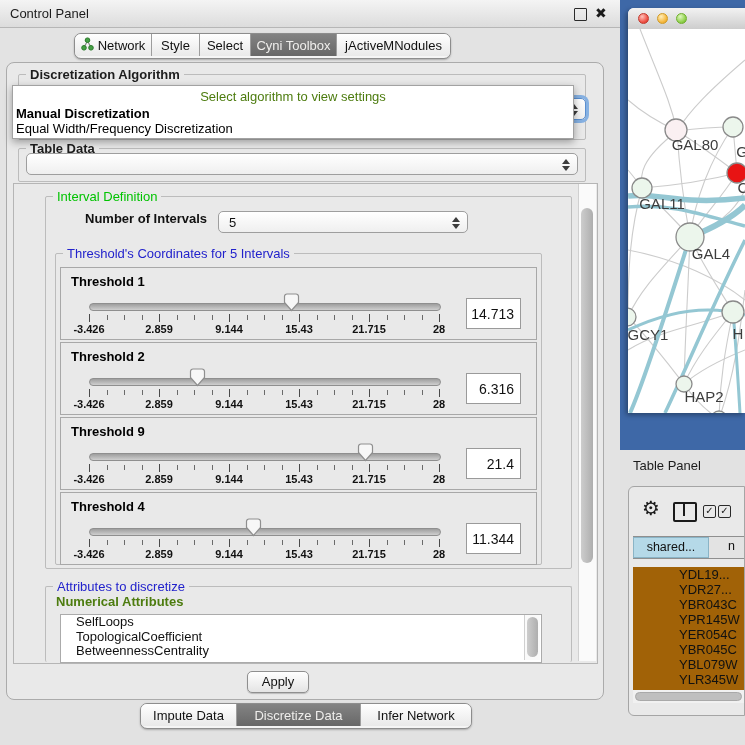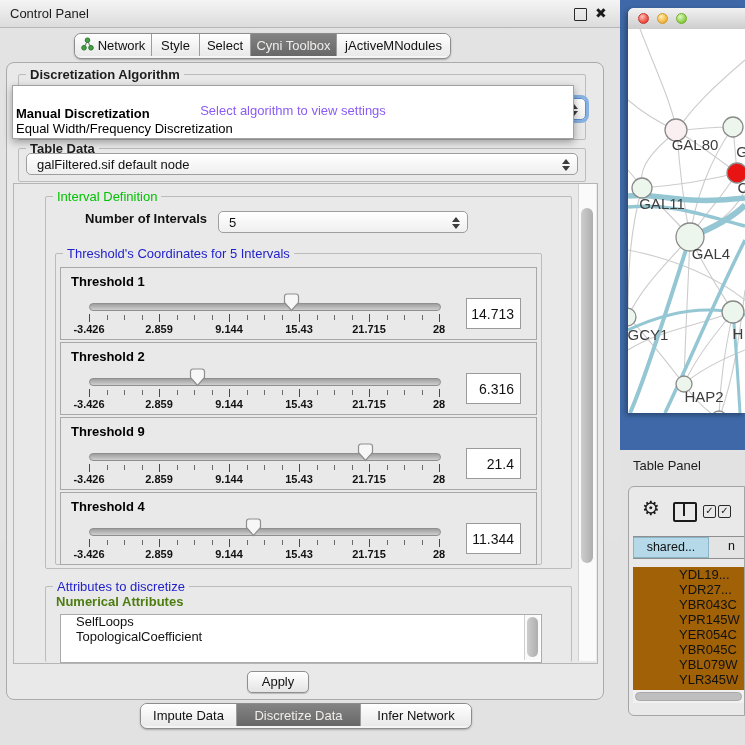--- a/index.html
+++ b/index.html
@@ -39,21 +39,21 @@
     line-height:22px;padding-left:10px;box-sizing:border-box;}
   .spin{position:absolute;right:6px;top:4px;width:9px;height:14px;}
   .spin .up{position:absolute;left:0;top:1px;width:0;height:0;border-left:4.5px solid transparent;
     border-right:4.5px solid transparent;border-bottom:5px solid #3c3c3c;}
   .spin .dn{position:absolute;left:0;bottom:1px;width:0;height:0;border-left:4.5px solid transparent;
     border-right:4.5px solid transparent;border-top:5px solid #3c3c3c;}
   .focusring{box-shadow:0 0 0 3px #86b1e2;border-color:#5a8fd0;}
 
   #algo-popup{position:absolute;left:12px;top:85px;width:560px;height:52px;background:#ffffff;
     border:1px solid #a2a2a2;box-shadow:0 3px 8px rgba(0,0,0,.35);z-index:40;}
-  #algo-popup .ph{position:absolute;left:0;top:3px;width:100%;text-align:center;color:#8b5cf6;font-size:13px;margin-top:14px;}
+  #algo-popup .ph{position:absolute;left:0;top:3px;width:100%;text-align:center;color:#4d7c0f;font-size:13px;}
   #algo-popup .opt1{position:absolute;left:3px;top:20px;font-size:13px;font-weight:bold;color:#000;}
   #algo-popup .opt2{position:absolute;left:3px;top:35px;font-size:13px;color:#000;}
 
   #scrollpane{position:absolute;left:13px;top:183px;width:583px;height:479px;
     border:1px solid #b5b5b5;background:#e9e9e9;overflow:hidden;}
   .vsb-track{position:absolute;background:#fafafa;border-left:1px solid #d0d0d0;}
   .vsb-thumb{position:absolute;border-radius:6px;background:linear-gradient(90deg,#cdcdcd,#aeaeae);}
 
   #num-int-label{position:absolute;left:85px;top:211px;font-size:13px;font-weight:bold;color:#111;}
 
@@ -164,21 +164,20 @@
     <div id="algo-popup">
       <div class="ph">Select algorithm to view settings</div>
       <div class="opt1">Manual Discretization</div>
       <div class="opt2">Equal Width/Frequency Discretization</div>
     </div>
 
     <div class="group" style="left:18px;top:148px;width:566px;height:32px;">
       <span class="gtitle black">Table Data</span>
     </div>
     <div class="combo" style="left:26px;top:153px;width:552px;">
-      <span>galFiltered.sif default node</span>
       <span class="spin">
           <span class="up"></span>
           <span class="dn"></span>
         </span>
     </div>
 
     <div id="scrollpane"></div>
     <div class="vsb-track" style="left:578px;top:184px;width:17px;height:477px;">
       <div class="vsb-thumb" style="left:2px;top:24px;width:12px;height:355px;"></div>
     </div>
@@ -341,20 +340,21 @@
         </div>
       </div>
 
     <div class="group" style="left:45px;top:586px;width:525px;height:75px;border-bottom:none;">
       <span class="gtitle blue">Attributes to discretize</span>
     </div>
     <div id="attr-subtitle">Numerical Attributes</div>
     <div id="attr-list">
         <div class="listitem">SelfLoops</div>
         <div class="listitem">TopologicalCoefficient</div>
+        <div class="listitem">BetweennessCentrality</div>
       </div>
     <div class="vsb-track" style="left:524px;top:615px;width:15px;height:45px;">
       <div class="vsb-thumb" style="left:2px;top:2px;width:11px;height:40px;"></div>
     </div>
 
     <div id="apply-btn">Apply</div>
 
     <div id="bottom-tabs" class="segbar">
         <div class="seg" style="width: 95px;">
           <span>Impute Data</span>

